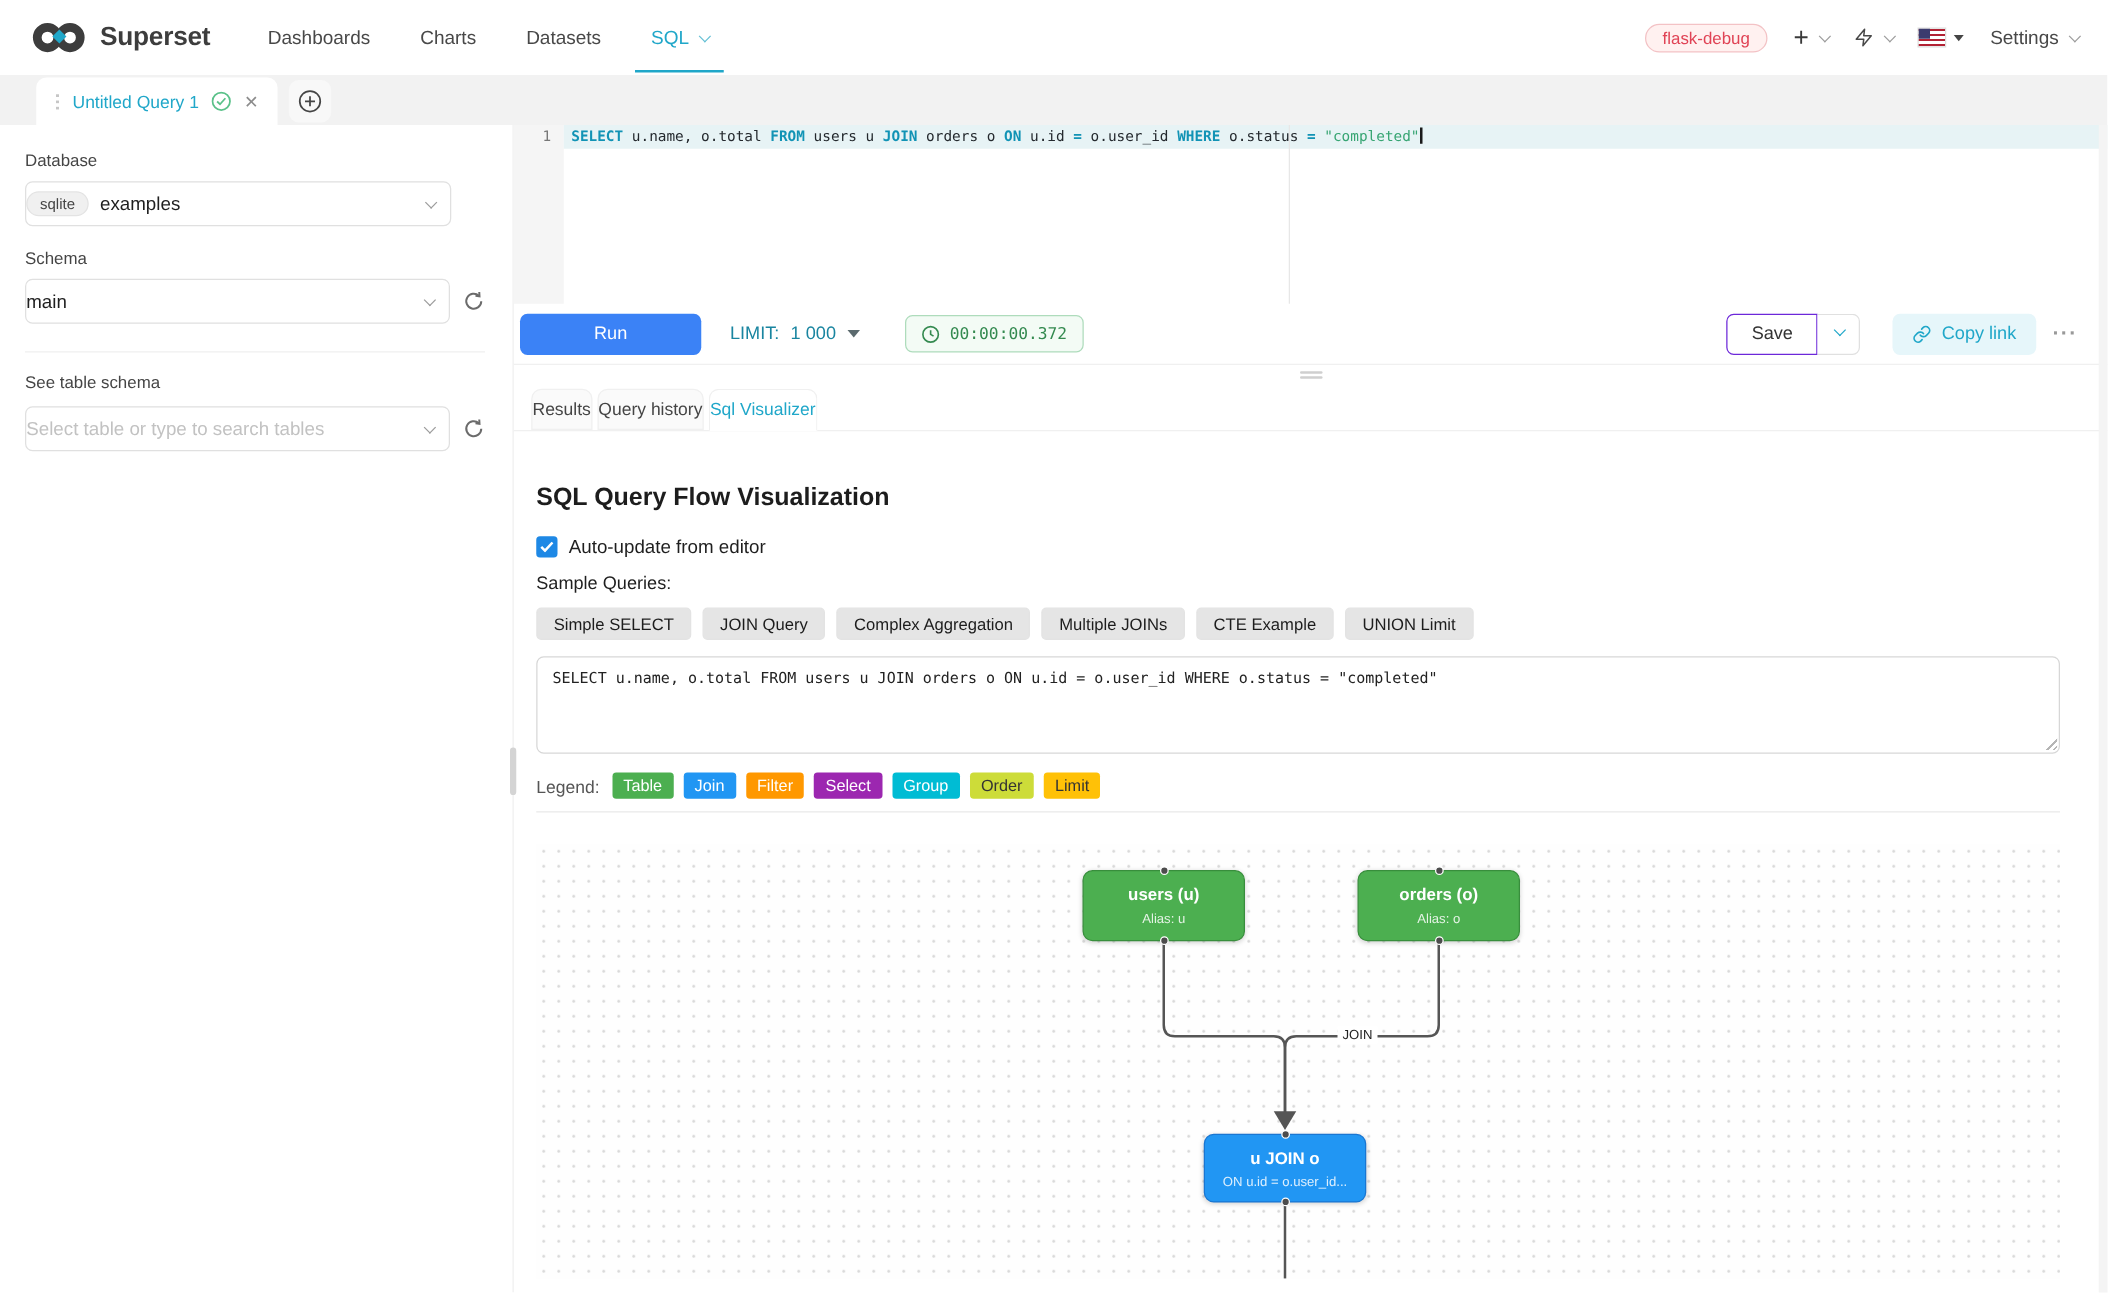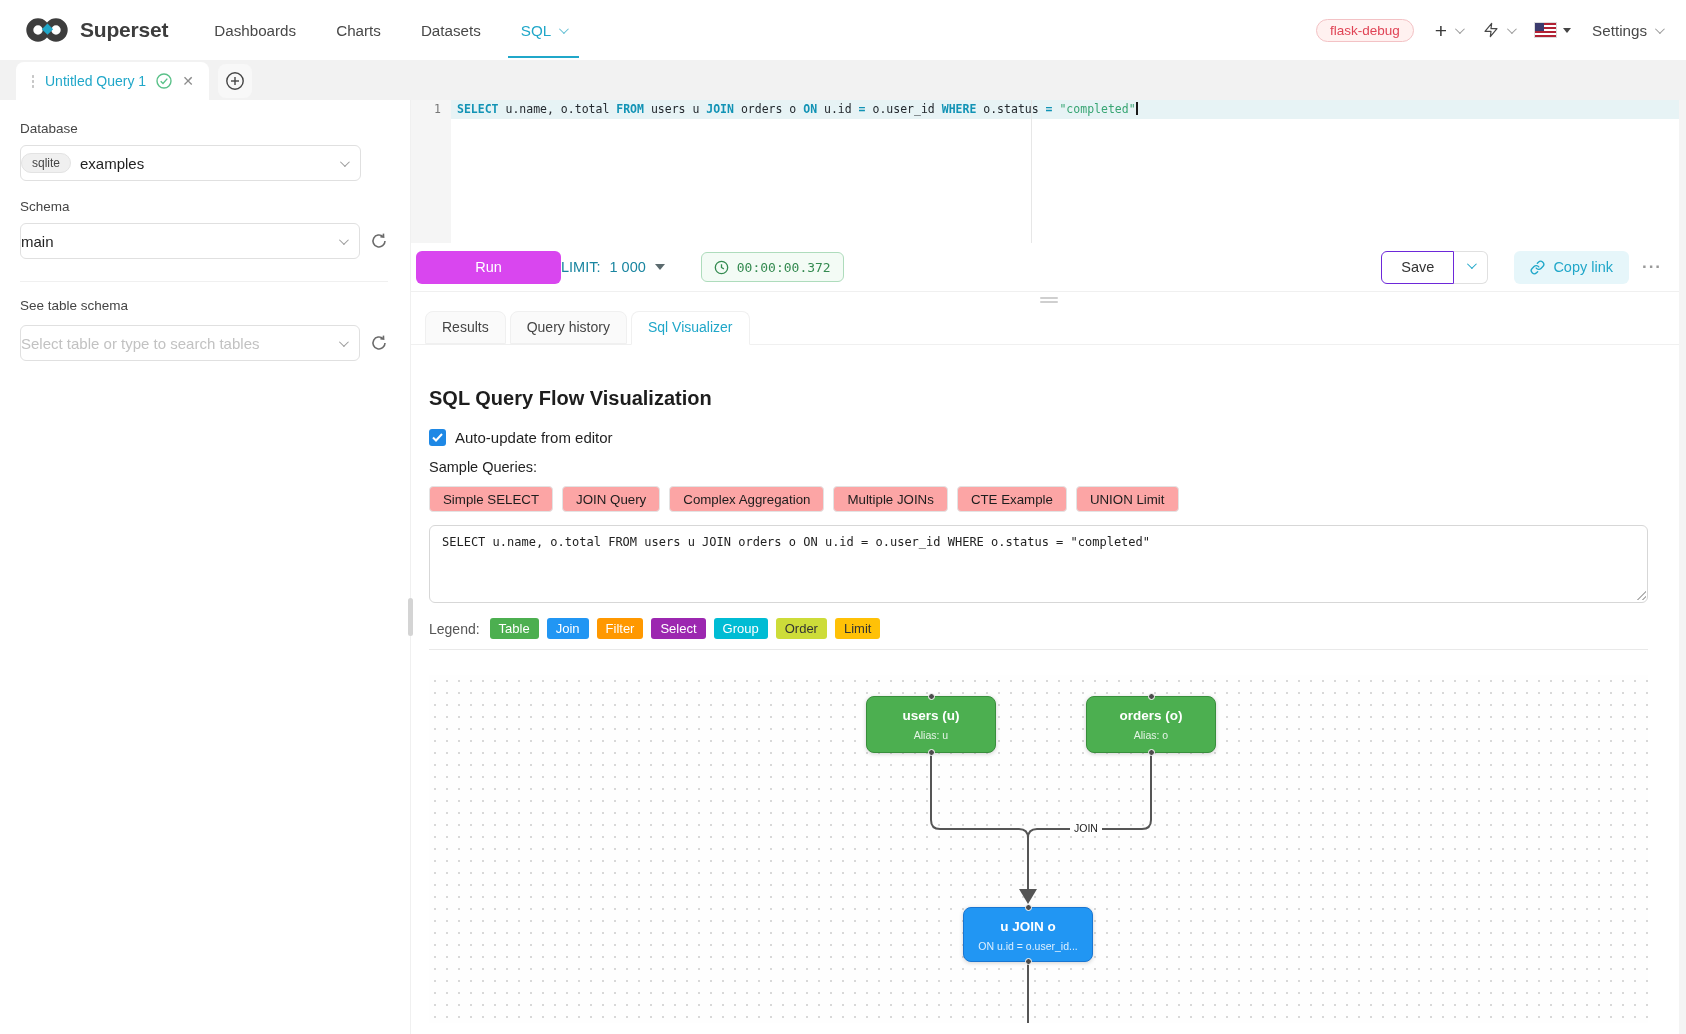--- a/index.html
+++ b/index.html
@@ -22,21 +22,21 @@
   .icon-group { display:flex; align-items:center; color:#3a3a3a; cursor:pointer; }
   .plus-glyph { font-size:21px; font-weight:400; line-height:1; }
   .flag { width:21px; height:14px; position:relative; display:inline-block;
     background:repeating-linear-gradient(180deg,#b22234 0 2px,#fff 2px 4px); box-shadow:0 0 0 1px #ddd; }
   .flag::after { content:''; position:absolute; left:0; top:0; width:9px; height:8px; background:#3c3b6e; }
   .caret-down { width:0; height:0; border-left:4px solid transparent; border-right:4px solid transparent;
     border-top:5px solid #454545; display:inline-block; margin-left:7px; }
   .settings { font-size:15.2px; color:#484848; display:flex; align-items:center; cursor:pointer; }
 
   
-  .tabstrip { height:40px; background:#f2f2f2; display:flex; align-items:flex-end; padding-left:16px; }
+  .tabstrip { height:40px; background:#f2f2f2; display:flex; align-items:flex-end; padding-left:29px; }
   .query-tab { height:38px; background:#fff; border-radius:8px 8px 0 0; display:flex; align-items:center;
     gap:10px; padding:0 15px; cursor:pointer; }
   .grip-dots { width:4px; height:15px; background-image:radial-gradient(circle,#c6c6c6 1.1px,transparent 1.3px);
     background-size:4px 5px; }
   .query-tab-label { font-size:14px; color:#20a7c9; }
   .tab-close { color:#8c8c8c; font-size:14px; line-height:1; }
   .add-tab { width:34px; height:34px; background:#f8f8f8; border-radius:8px; margin:0 0 2px 9px;
     display:flex; align-items:center; justify-content:center; cursor:pointer; }
 
   
@@ -68,56 +68,56 @@
   .print-margin { position:absolute; left:580px; top:0; bottom:0; width:1px; background:#e7e7e7; }
   .code-line { position:relative; white-space:pre; padding-left:6px; color:#24292e; }
   .tok-kw { color:#1193b5; font-weight:bold; }
   .tok-op { color:#1193b5; font-weight:bold; }
   .tok-str { color:#37a573; }
   .cursor { display:inline-block; width:2px; height:13px; background:#1a1a1a; vertical-align:-2px; }
 
   
   .toolbar { height:49px; border-bottom:1px solid #f0f0f0; display:flex; align-items:center;
     padding:0 24px 0 5px; }
-  .run-btn { width:145px; height:33px; background:#d946ef; color:#fff; font-size:14.5px; border:none;
-    border-radius:6px; cursor:pointer; font-family:inherit; }
+  .run-btn { width:145px; height:33px; background:#3b82f6; color:#fff; font-size:14.5px; border:none;
+    border-radius:6px; cursor:pointer; margin-right:23px; font-family:inherit; }
   .limit-group { display:flex; align-items:center; gap:9px; color:#1985a0; font-size:14.5px; cursor:pointer; margin-right:36px; }
   .limit-caret { width:0; height:0; border-left:5px solid transparent; border-right:5px solid transparent;
     border-top:6px solid #5b6a6e; }
   .timer { height:30px; display:flex; align-items:center; gap:8px; padding:0 12px; border:1px solid #aedcbc;
     background:#f3fbf5; border-radius:6px; color:#348a50; font-family:"DejaVu Sans Mono",monospace; font-size:13px; }
   .toolbar-right { margin-left:auto; display:flex; align-items:center; }
   .save-btn { height:33px; padding:0 19px; background:#fff; border:1px solid #6d28d9; border-radius:6px 0 0 6px;
     font-size:14.5px; color:#333; cursor:pointer; font-family:inherit; }
   .save-chev-btn { width:34px; height:33px; background:#fff; border:1px solid #e0e0e0; border-left:none;
     border-radius:0 6px 6px 0; display:flex; align-items:center; justify-content:center; cursor:pointer; }
   .save-chev-btn .chev { margin:0 0 3px 0; border-color:#20a7c9; }
   .copylink-btn { height:33px; margin-left:26px; padding:0 16px; border:none; border-radius:6px; background:#e6f6fa;
     color:#20a7c9; font-size:14.5px; display:flex; align-items:center; gap:8px; cursor:pointer; font-family:inherit; }
   .more-btn { margin-left:13px; color:#999; font-size:17px; letter-spacing:1px; font-weight:bold; cursor:pointer; }
 
   
   .handle-row { height:19px; position:relative; }
   .drag-bars { width:18px; margin:5px auto 0; cursor:row-resize; }
   .drag-bars div { height:2px; background:#cfcfcf; border-radius:1px; margin-bottom:2px; }
   .result-tabs { display:flex; padding-left:14px; border-bottom:1px solid #f0f0f0; }
-  .rtab { padding:7px 16px 8px; font-size:14px; color:#454545; background:#fafafa; border:1px solid #f0f0f0;
+  .rtab { padding:7px 0 8px; font-size:14px; color:#454545; background:#fafafa; border:1px solid #f0f0f0;
     border-radius:8px 8px 0 0; margin-right:4px; cursor:pointer;text-align:center; }
   .rtab.active { background:#fff; color:#20a7c9; border-bottom:1px solid #fff; margin-bottom:-1px; position:relative; }
 
   
   .content { flex:1; padding:0 38px 0 18px; }
   .viz-title { margin-top:41px; font-size:20px; line-height:24px; color:#1d1d1d; font-weight:bold; }
   .check-row { margin-top:19px; display:flex; align-items:center; gap:9px; }
   .checkbox { width:17px; height:17px; border-radius:3px; background:#1e88e5; color:#fff; font-size:12px;
     display:flex; align-items:center; justify-content:center; cursor:pointer; }
   .check-label { font-size:15px; color:#1f1f1f; }
   .samples-label { margin-top:13px; font-size:14.5px; color:#1f1f1f; }
   .btnrow { margin-top:11px; display:flex; gap:9px; }
-  .sample-btn { height:26px; padding:0 13px; background:#fca5a5; border:1px solid #e3e3e3; border-radius:4px;
+  .sample-btn { height:26px; padding:0 13px; background:#e5e5e5; border:1px solid #e3e3e3; border-radius:4px;
     font-size:13.3px; color:#1d1d1d; cursor:pointer; font-family:inherit; }
   .sql-textarea { margin-top:13px; width:100%; height:78px; border:1px solid #d7d7d7; border-radius:6px;
     padding:9px 12px; font-family:"DejaVu Sans Mono",monospace; font-size:12px; color:#222; resize:none;
     outline:none; display:block; position:relative; }
   .ta-wrap { position:relative; }
   .ta-grip { position:absolute; right:2px; bottom:3px; width:11px; height:11px;
     background:repeating-linear-gradient(135deg,transparent 0 2px,#b5b5b5 2px 3.5px); clip-path:polygon(100% 0,100% 100%,0 100%); }
   .legend-row { margin-top:15px; display:flex; align-items:center; gap:8px; }
   .legend-title { font-size:14px; color:#555; margin-right:2px; }
   .lbadge { padding:3px 9px; border-radius:3px; font-size:13px; color:#fff; }

